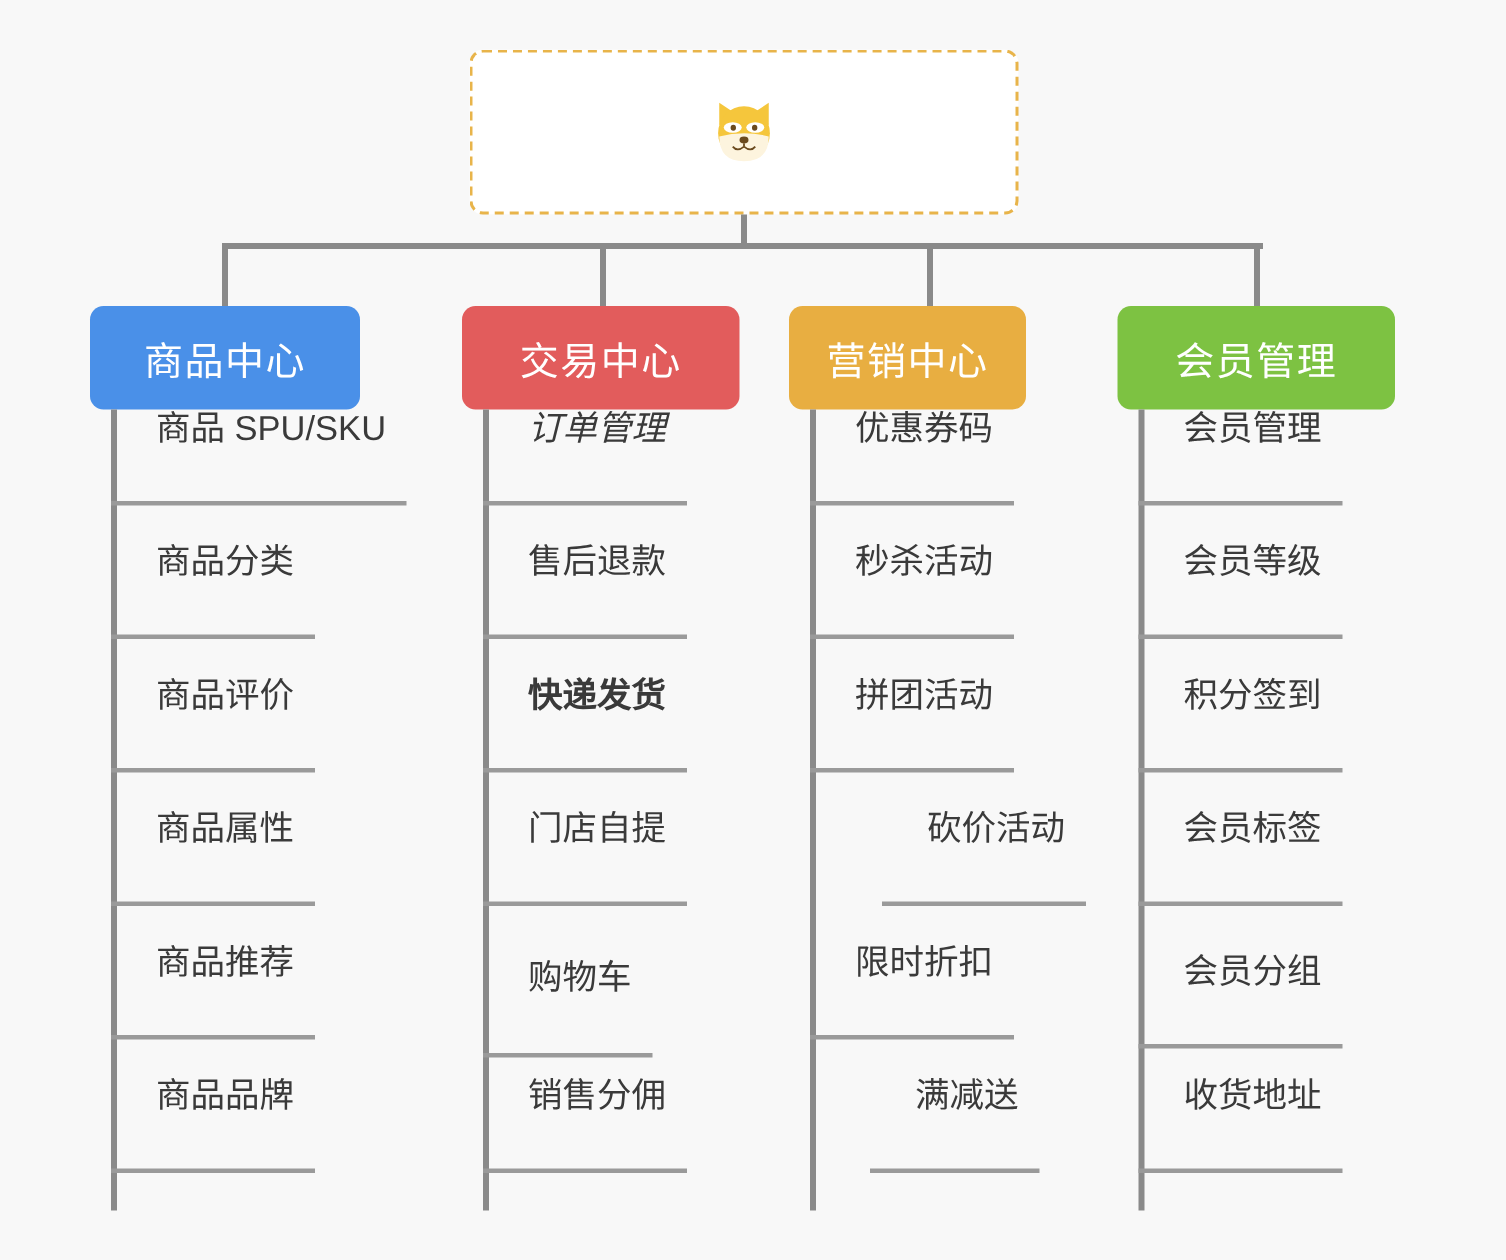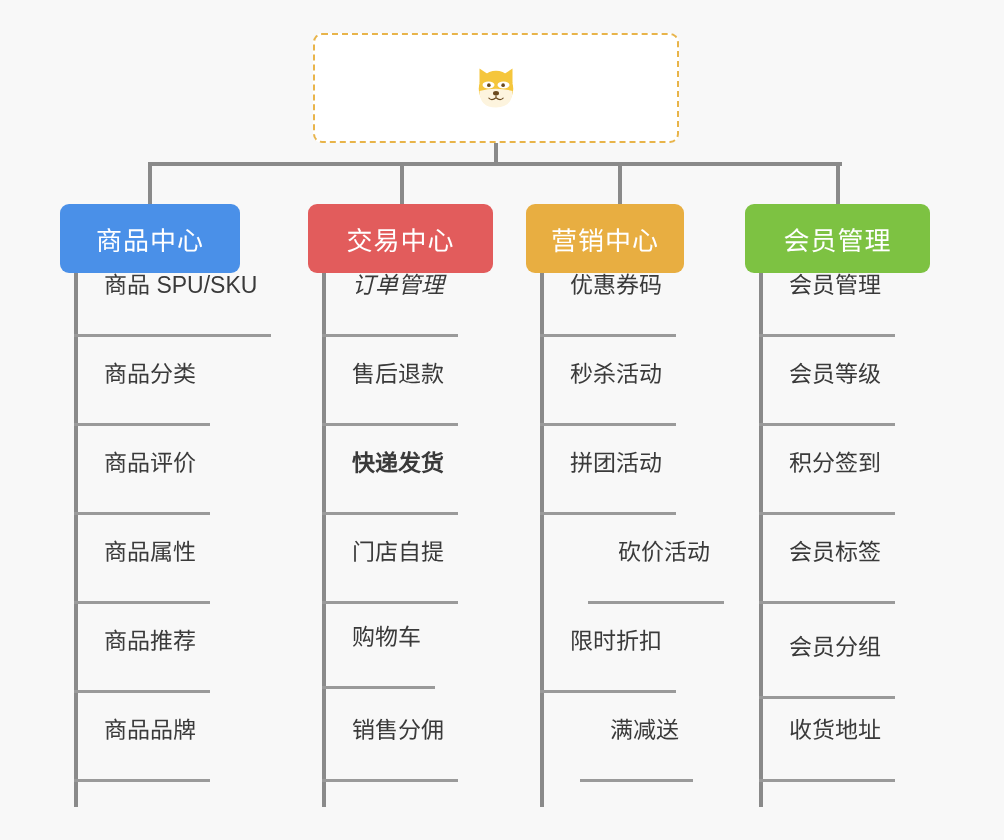--- a/index.html
+++ b/index.html
@@ -177,21 +177,21 @@
           </div>
           <div class="leaf" style="top: 89px;">
             <span class="leaf-label">售后退款</span>
           </div>
           <div class="leaf" style="top: 178px; font-weight: bold;">
             <span class="leaf-label">快递发货</span>
           </div>
           <div class="leaf" style="top: 267px;">
             <span class="leaf-label">门店自提</span>
           </div>
-          <div class="leaf" style="top: 352px;">
+          <div class="leaf" style="top: 368px; font-family: Liberation Mono, monospace;">
             <span class="leaf-label">购物车</span>
           </div>
           <div class="leaf" style="top: 445px;">
             <span class="leaf-label">销售分佣</span>
           </div>
         </div>
       </div>
       <div class="branch" style="left: 526px;">
         <div class="branch-head" style="background: rgb(232, 174, 65); width: 158px;">
           <span>营销中心</span>

